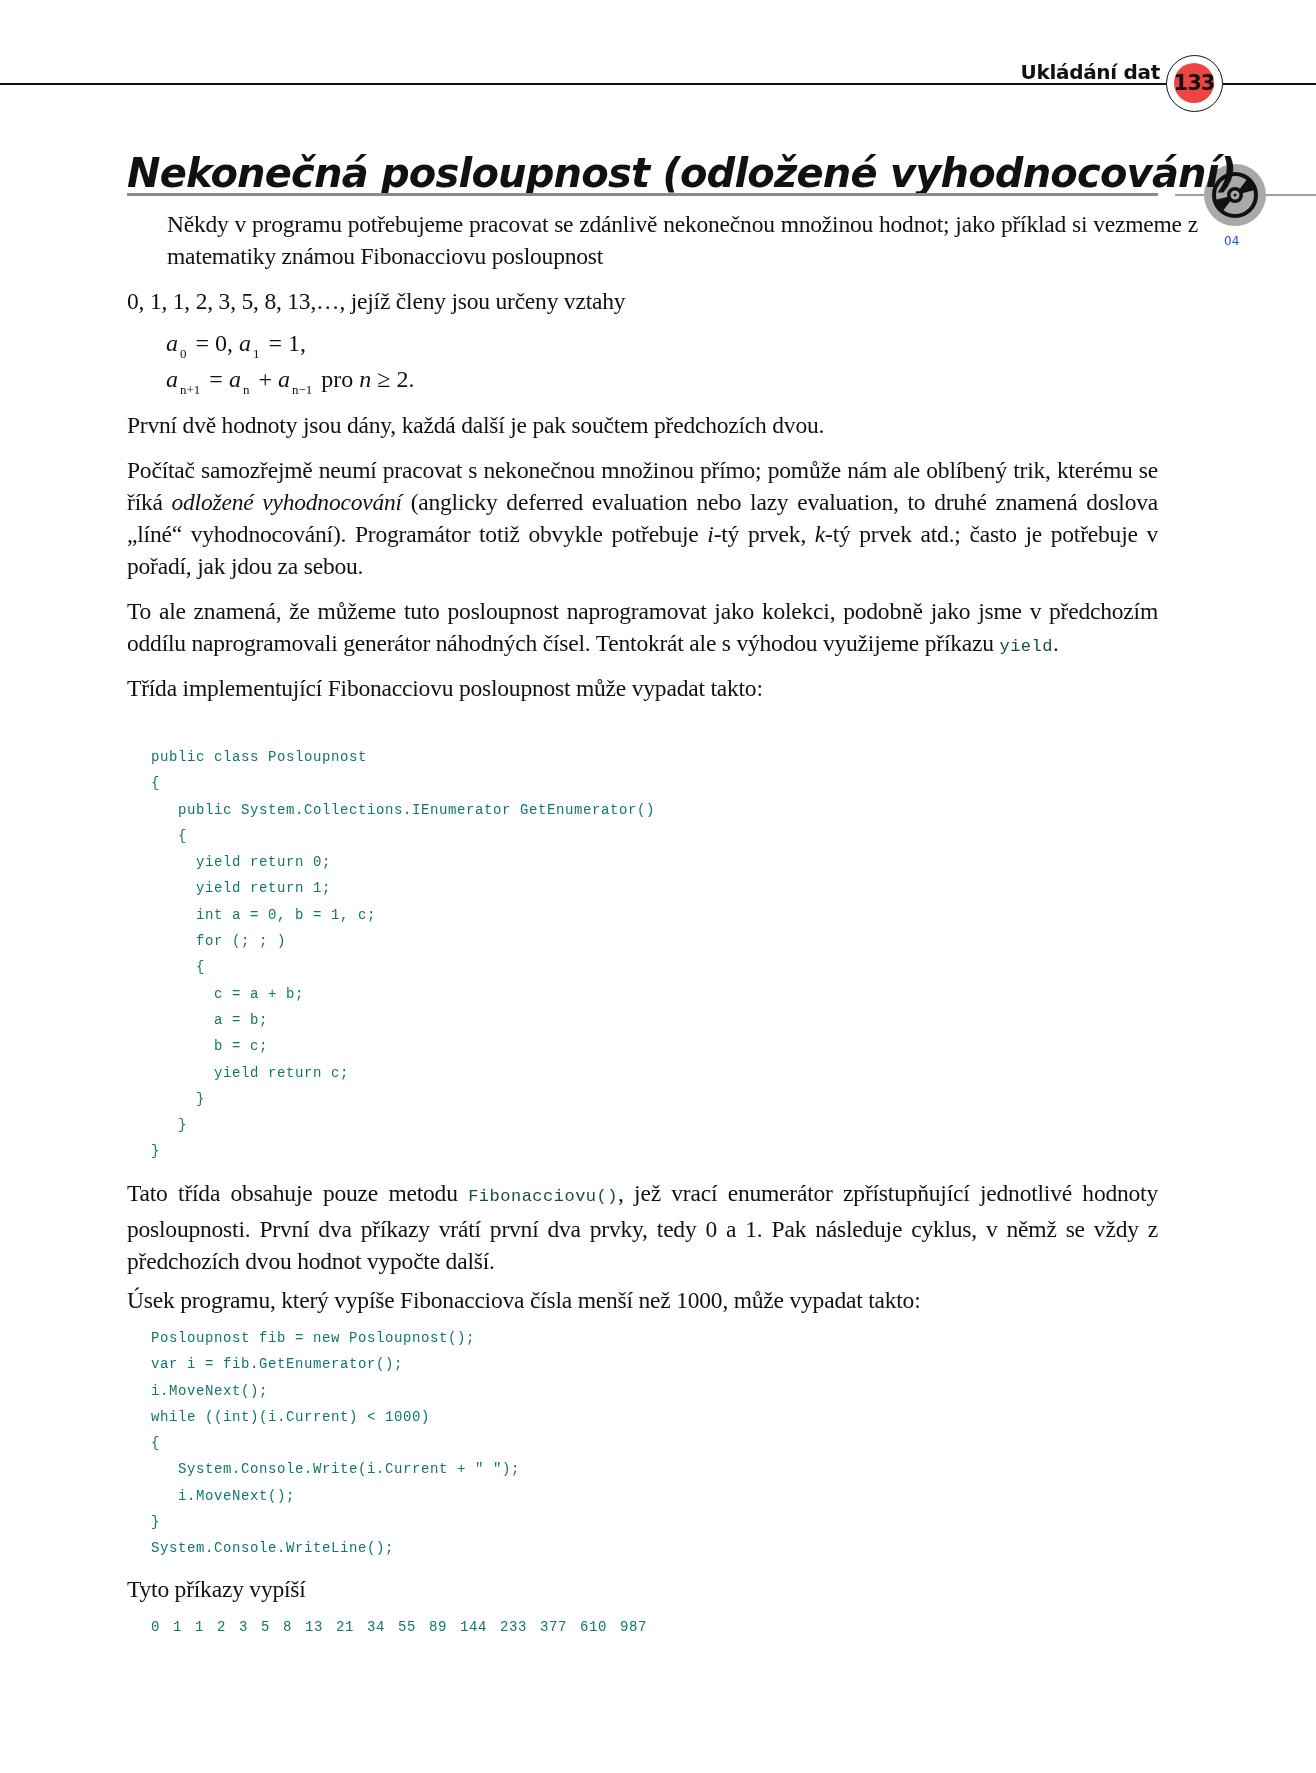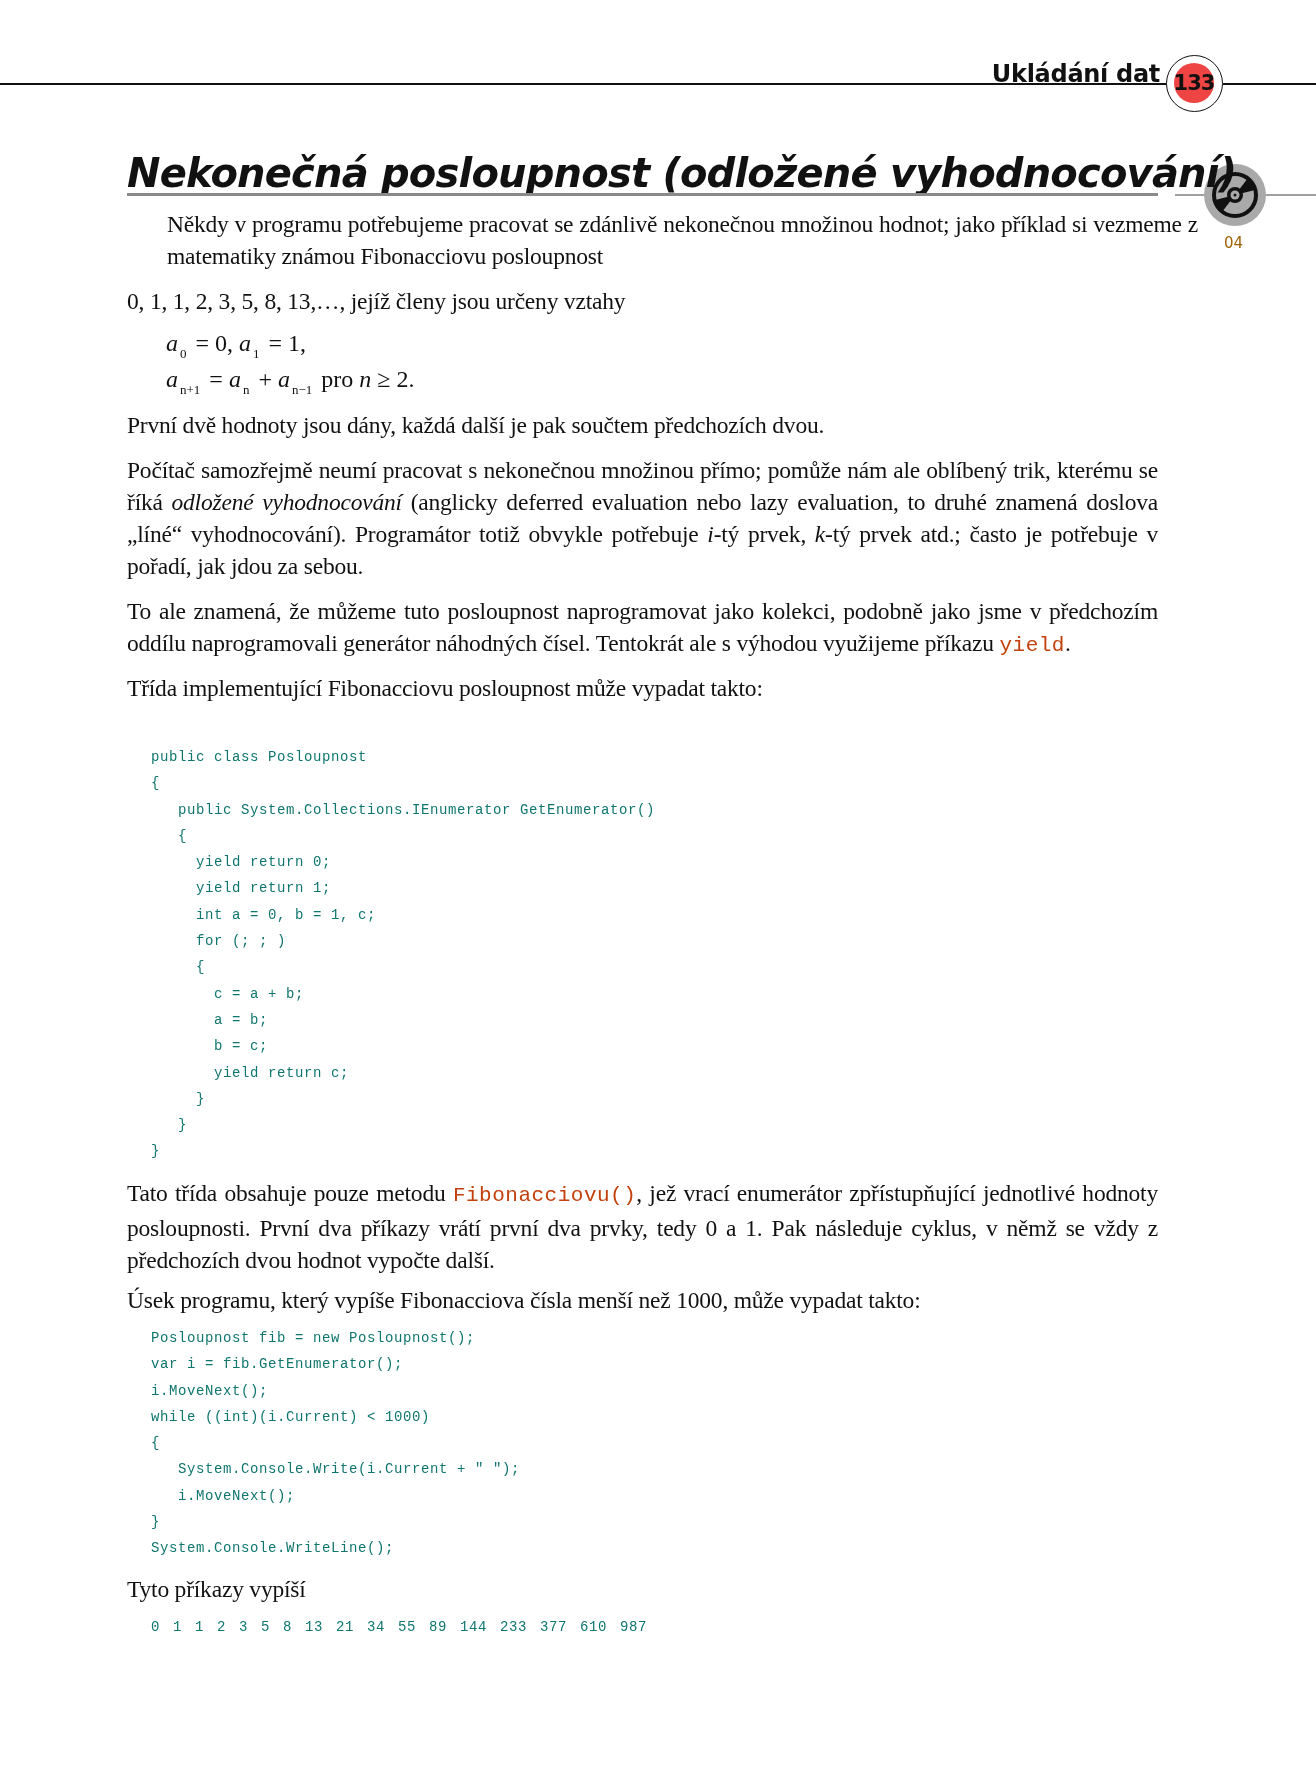--- a/index.html
+++ b/index.html
@@ -4,37 +4,37 @@
   <style>
     html, body { margin: 0; padding: 0; background: #ffffff; }
     body { width: 1316px; height: 1773px; position: relative; overflow: hidden; color: #111; }
     .serif { font-family: "Liberation Serif", "DejaVu Serif", serif; }
     .sans { font-family: "DejaVu Sans", "Liberation Sans", sans-serif; }
     .mono { font-family: "Liberation Mono", "DejaVu Sans Mono", monospace; }
 
     
     #header-line-left { position: absolute; left: 0; top: 83px; width: 1167px; height: 2px; background: #111; }
     #header-line-right { position: absolute; left: 1223px; top: 83px; width: 93px; height: 2px; background: #111; }
-    #running-title { position: absolute; right: 156px; top: 60px; font-size: 24px; font-weight: bold; letter-spacing: -0.3px; color: #111; }
+    #running-title { position: absolute; right: 156px; top: 60px; font-size: 20px; font-weight: bold; letter-spacing: -0.3px; color: #111; }
     #page-badge { position: absolute; left: 1166px; top: 55px; width: 57px; height: 57px; border: 1.5px solid #111; border-radius: 50%; box-sizing: border-box; background: #fff; }
     #page-badge-inner { position: absolute; left: 7px; top: 7px; width: 40px; height: 40px; border-radius: 50%; background: #ef4444; display: flex; align-items: center; justify-content: center; font-size: 21px; font-weight: bold; color: #111; letter-spacing: -1px; }
 
     
     #margin-line { position: absolute; left: 1175px; top: 194px; width: 141px; height: 1.5px; background: #a0a0a0; }
     #cd-icon { position: absolute; left: 1204px; top: 164px; width: 62px; height: 62px; }
-    #chapter-number { position: absolute; left: 1224px; top: 234px; font-size: 15px; color: #a16207; }
+    #chapter-number { position: absolute; left: 1224px; top: 234px; font-size: 12px; color: #1d4ed8; }
 
     
     #heading { position: absolute; left: 127px; top: 150px; font-size: 40px; font-weight: bold; font-style: italic; letter-spacing: -0.8px; color: #111; white-space: nowrap; }
     #heading-underline { position: absolute; left: 127px; top: 193px; width: 1031px; height: 3px; background: #8a8a8a; }
 
     
     .p { position: absolute; left: 127px; width: 1031px; font-size: 23.5px; line-height: 32px; text-align: justify; color: #111; letter-spacing: -0.2px; }
     .p i { }
-    .inline-code { font-size: 21px; letter-spacing: 0.5px; color: #c2410c; }
+    .inline-code { font-size: 17px; letter-spacing: 0.5px; color: #14532d; }
 
     .formula { position: absolute; left: 166px; font-size: 24px; color: #111; white-space: nowrap; }
     .formula .v { font-style: italic; }
     .formula sub { font-size: 13px; vertical-align: -7px; margin: 0 3px 0 2px; }
 
     
     .code { position: absolute; left: 151px; margin: 0; font-size: 14px; line-height: 26.3px; color: #0f766e; white-space: pre; letter-spacing: 0.6px; }
   </style>
 </head>
 <body>

